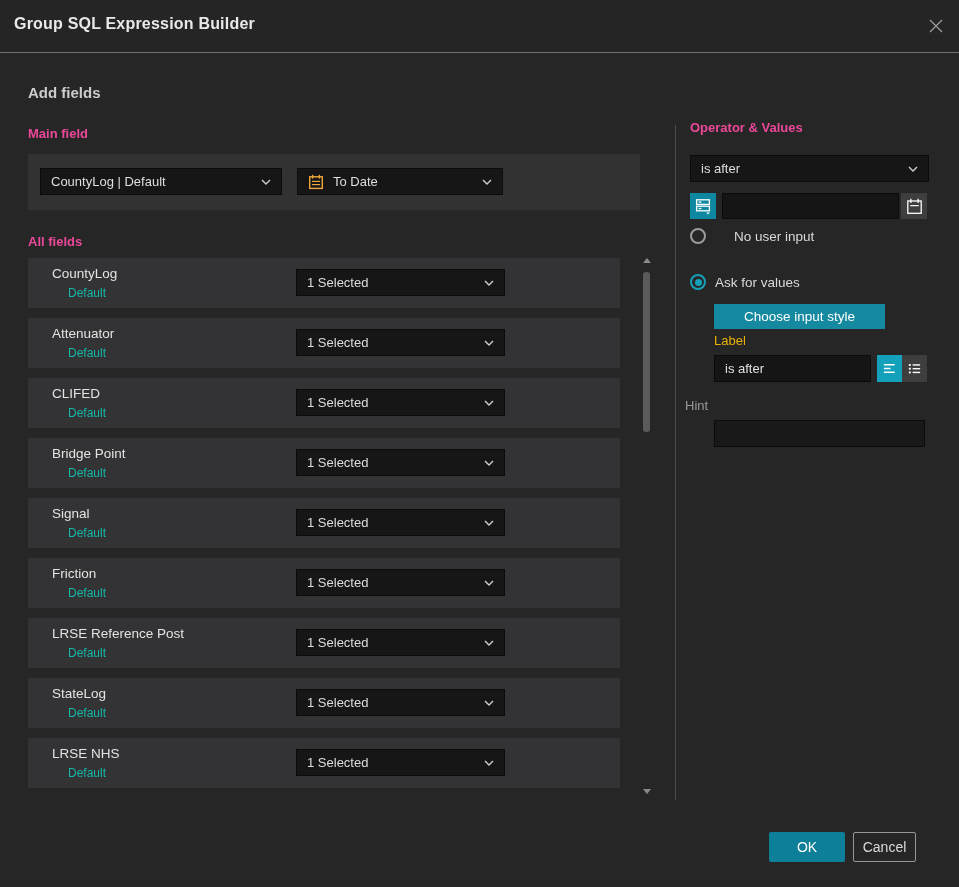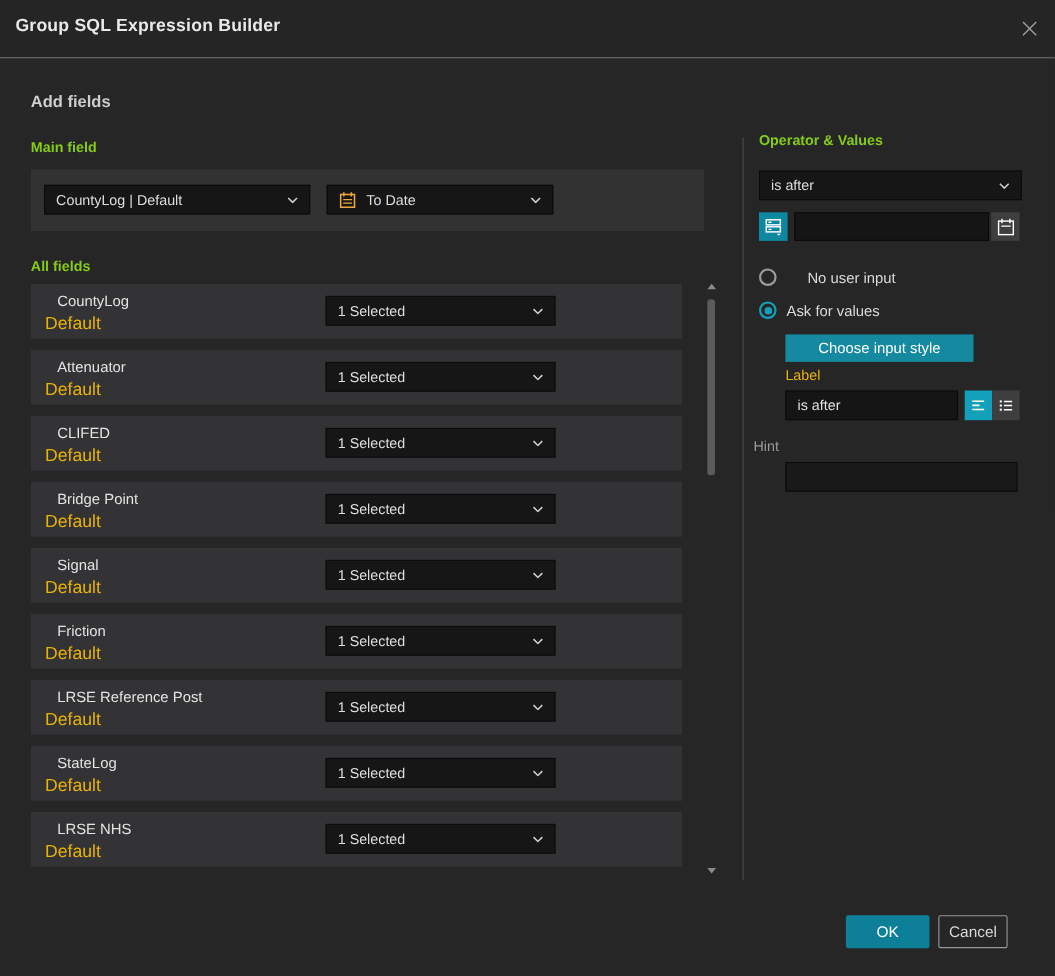--- a/index.html
+++ b/index.html
@@ -6,58 +6,58 @@
   body{
     width:959px;height:887px;position:relative;overflow:hidden;
     background:#262626;font-family:"Liberation Sans",sans-serif;
     -webkit-font-smoothing:antialiased;
   }
   
   .titlebar{position:absolute;left:0;top:0;width:959px;height:52px;border-bottom:1px solid #6f6f6f;background:#252525;}
   .title{position:absolute;left:14px;top:15px;font-size:16px;font-weight:700;color:#e9e9e9;letter-spacing:.2px;}
   .close-btn{position:absolute;right:12px;top:15px;width:22px;height:22px;display:flex;align-items:center;justify-content:center;cursor:pointer;}
   
-  .sec-label{position:absolute;font-size:13px;font-weight:700;color:#84cc16;}
+  .sec-label{position:absolute;font-size:13px;font-weight:700;color:#ec4899;}
   .select{
     position:absolute;box-sizing:border-box;height:27px;background:#161616;border:1px solid #0b0b0b;
     display:flex;align-items:center;color:#dedede;font-size:13px;padding:0 10px;cursor:pointer;
   }
   .select .chev{margin-left:auto;flex:none;display:flex;}
   .txt-input{
     position:absolute;box-sizing:border-box;height:27px;background:#151515;border:1px solid #0b0b0b;
     color:#e0e0e0;font-size:13px;padding:0 10px;outline:none;font-family:"Liberation Sans",sans-serif;
   }
   .btn-sq{position:absolute;width:26px;height:26px;display:flex;align-items:center;justify-content:center;border:none;padding:0;cursor:pointer;}
   
   .h-add{position:absolute;left:28px;top:84px;font-size:15px;font-weight:700;color:#cdcdcd;}
   .main-bar{position:absolute;left:28px;top:154px;width:612px;height:56px;background:#323232;}
   .sel-field{left:12px;top:14px;width:242px;}
   .sel-todate{left:269px;top:14px;width:206px;}
   .sel-todate .cal{margin-right:9px;display:flex;flex:none;}
   .list{position:absolute;left:28px;top:258px;width:602px;height:536px;overflow:hidden;}
   .row{position:relative;width:592px;height:50px;margin-bottom:10px;background:#333234;}
   .row-name{position:absolute;left:24px;top:8px;font-size:13.5px;color:#e3e3e3;}
-  .row-sub{position:absolute;left:13px;top:28px;font-size:16px;color:#eab308;}
+  .row-sub{position:absolute;left:40px;top:28px;font-size:12px;color:#14b8a6;}
   .row-select{left:268px;top:11px;width:209px;}
   
   .scrollbar{position:absolute;left:641px;top:256px;width:12px;height:540px;}
   .sb-up,.sb-down{position:absolute;left:2px;width:0;height:0;border-left:4px solid transparent;border-right:4px solid transparent;cursor:pointer;}
   .sb-up{top:2px;border-bottom:5px solid #8a8a8a;}
   .sb-down{bottom:2px;border-top:5px solid #8a8a8a;}
   .sb-thumb{position:absolute;left:2px;top:16px;width:7px;height:160px;background:#5b5b5b;border-radius:3px;cursor:pointer;}
   
   .divider{position:absolute;left:675px;top:125px;width:1px;height:675px;background:#4b4b4b;}
   
   .h-op{left:690px;top:120px;}
   .sel-operator{left:690px;top:155px;width:239px;}
   .btn-input-type{left:690px;top:193px;background:#0e87a0;}
   .value-input{left:722px;top:193px;width:177px;height:26px;}
   .btn-cal{left:901px;top:193px;background:#3e3e3e;}
   .radio-row{position:absolute;left:690px;display:flex;align-items:center;gap:9px;cursor:pointer;}
-  .radio-row.r1{top:244px;gap:28px;}
+  .radio-row.r1{top:228px;gap:28px;}
   .radio-row.r2{top:274px;}
   .radio{width:16px;height:16px;border-radius:50%;border:2px solid #9c9c9c;box-sizing:border-box;flex:none;position:relative;}
   .radio.checked{border-color:#14a0b8;}
   .radio.checked::after{content:"";position:absolute;left:2.5px;top:2.5px;width:7px;height:7px;border-radius:50%;background:#14a0b8;}
   .radio-label{font-size:13.5px;color:#dadada;}
   .btn-choose{position:absolute;left:714px;top:304px;width:171px;height:25px;background:#15899f;border:none;color:#fff;font-size:13.5px;font-family:"Liberation Sans",sans-serif;display:flex;align-items:center;justify-content:center;cursor:pointer;}
   .lbl-label{left:714px;top:333px;font-weight:400;color:#eab308;}
   .label-input{left:714px;top:355px;width:157px;}
   .btn-align{left:877px;top:355px;height:27px;width:25px;background:#12a0ba;}
   .btn-list{left:902px;top:355px;height:27px;width:25px;background:#3e3e3e;}

